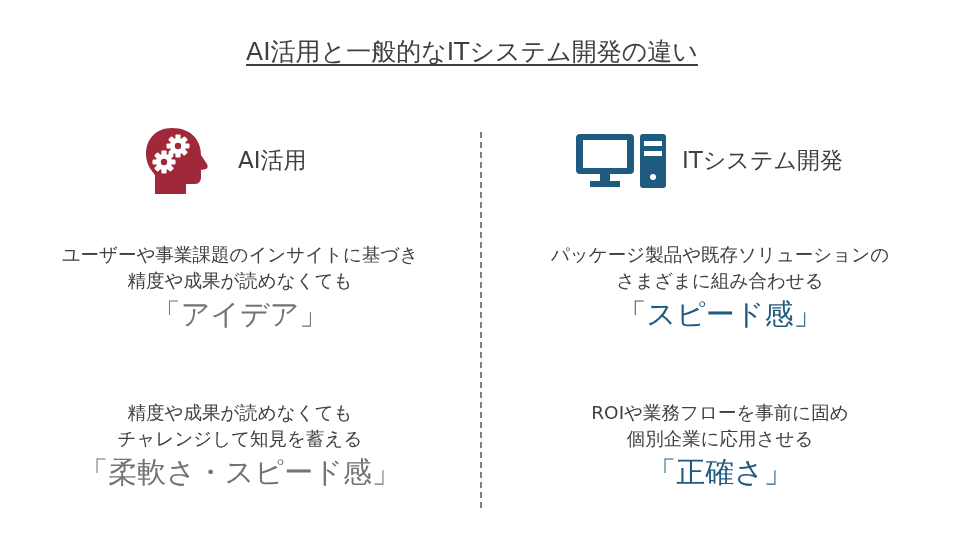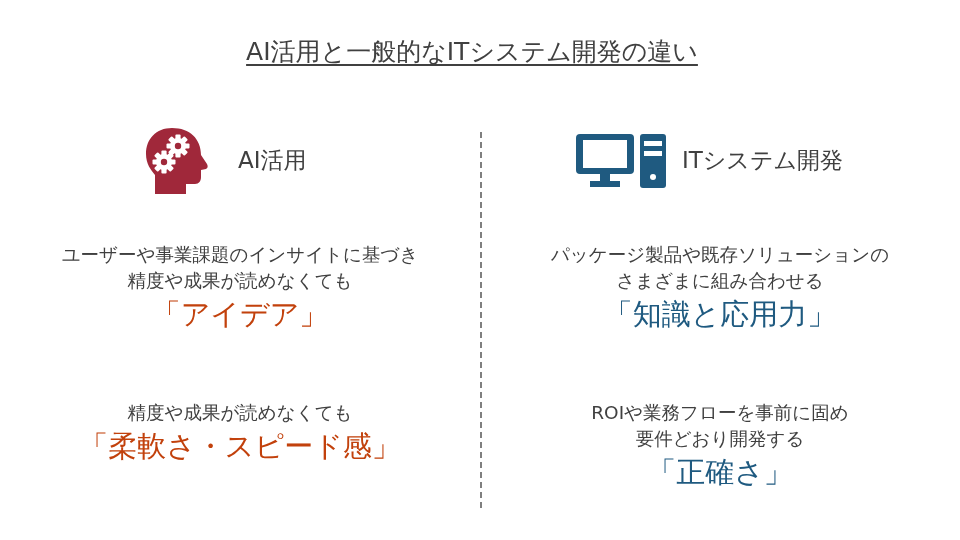--- a/index.html
+++ b/index.html
@@ -26,21 +26,21 @@
     .col.right .header-row { left: 90px; }
 
     .header-icon { width: 80px; height: 80px; display: flex; align-items: center; justify-content: center; }
     .header-label { font-size: 23px; color: #404040; margin-left: 16px; white-space: nowrap; }
     .col.left .header-label { margin-left: 20px; }
     .col.right .header-label { margin-left: 12px; }
 
     .block { position: absolute; left: 0; width: 480px; text-align: center; }
     .block .line { font-size: 18.5px; line-height: 26px; color: #404040; white-space: nowrap; }
     .block .emph { font-size: 29px; line-height: 40px; white-space: nowrap; }
-    .col.left .emph { color: #c2410c; }
+    .col.left .emph { color: #737373; }
     .col.right .emph { color: #1f5a80; }
 
     .b1 { top: 234px; margin-top: 8px; }
     .b2 { top: 400px; }
   </style>
 </head>
 <body>
 
 <div class="title">
   <span>AI活用と一般的なITシステム開発の違い</span>
@@ -86,20 +86,21 @@
   </div>
 
   <div class="block b1">
     <div class="line">ユーザーや事業課題のインサイトに基づき</div>
     <div class="line">精度や成果が読めなくても</div>
     <div class="emph">「アイデア」</div>
   </div>
 
   <div class="block b2">
     <div class="line">精度や成果が読めなくても</div>
+    <div class="line">チャレンジして知見を蓄える</div>
     <div class="emph">「柔軟さ・スピード感」</div>
   </div>
 </div>
 
 <div class="col right">
   <div class="header-row">
     <div class="header-icon" style="width:100px;">
       <svg width="96" height="64" viewBox="0 0 96 64">
 
         <rect x="4" y="6" width="58" height="40" rx="4" fill="#1f5a80"></rect>
@@ -112,21 +113,21 @@
         <rect x="72" y="23" width="18" height="5" fill="#ffffff"></rect>
         <circle cx="81" cy="49" r="3" fill="#ffffff"></circle>
       </svg>
     </div>
     <div class="header-label">ITシステム開発</div>
   </div>
 
   <div class="block b1">
     <div class="line">パッケージ製品や既存ソリューションの</div>
     <div class="line">さまざまに組み合わせる</div>
-    <div class="emph">「知識と応用力」</div>
+    <div class="emph">「スピード感」</div>
   </div>
 
   <div class="block b2">
     <div class="line">ROIや業務フローを事前に固め</div>
-    <div class="line">要件どおり開発する</div>
+    <div class="line">個別企業に応用させる</div>
     <div class="emph">「正確さ」</div>
   </div>
 </div>
 
 </body></html>

